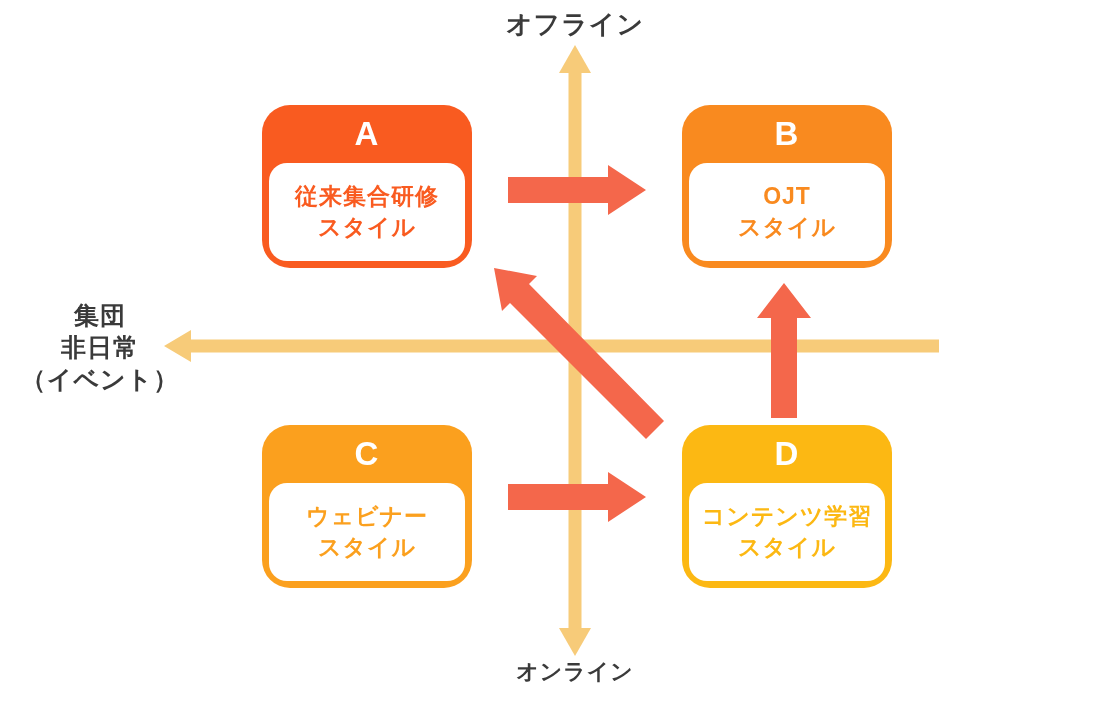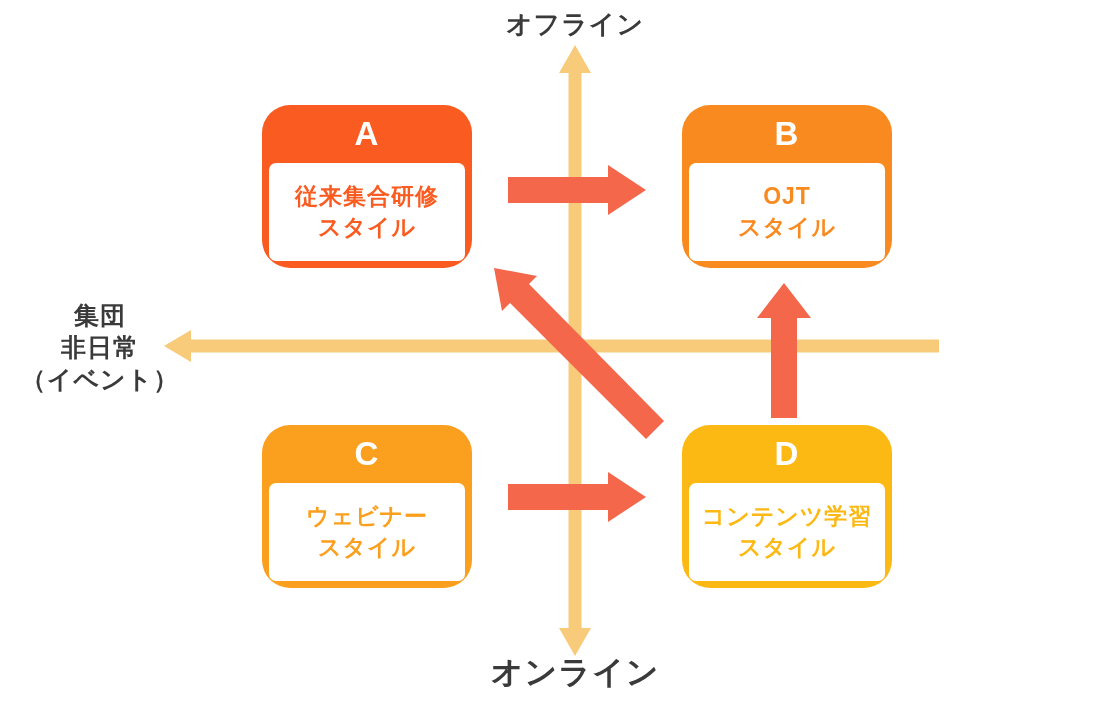--- a/index.html
+++ b/index.html
@@ -41,21 +41,21 @@
     align-items: center;
     justify-content: center;
     color: #ffffff;
     font-size: 33px;
     font-weight: bold;
     letter-spacing: 1px;
   }
   .card-body {
     flex: 1;
     background: #ffffff;
-    border-radius: 7px;
+    border-radius: 18px;
     display: flex;
     flex-direction: column;
     align-items: center;
     justify-content: center;
     font-weight: bold;
     font-size: 23px;
     line-height: 31px;
     text-align: center;
     letter-spacing: 1px;
   }
@@ -80,21 +80,21 @@
     </g>
 
     <path d="M508,177 L608,177 L608,165 L646,190 L608,215 L608,203 L508,203 Z" fill="#F4674B"></path>
     <path d="M508,484 L608,484 L608,472 L646,497 L608,522 L608,510 L508,510 Z" fill="#F4674B"></path>
     <path d="M771,418 L771,318 L757,318 L784,283 L811,318 L797,318 L797,418 Z" fill="#F4674B"></path>
     <path d="M664,421 L529,284 L537,276 L494,268 L502,311 L510,303 L646,439 Z" fill="#F4674B"></path>
   </svg>
 
   <div class="axis-label" style="left: 475px; top: 8px; width: 200px; font-size: 26px; color: rgb(58, 58, 58);">オフライン</div>
 
-  <div class="axis-label" style="left: 475px; top: 656px; width: 200px; font-size: 32px; color: rgb(58, 58, 58);">オンライン</div>
+  <div class="axis-label" style="left: 475px; top: 656px; width: 200px; font-size: 22px; color: rgb(58, 58, 58);">オンライン</div>
 
   <div class="axis-label" style="left: 10px; top: 299px; width: 180px; color: rgb(58, 58, 58);">
     <div>集団</div>
     <div>非日常</div>
     <div>（イベント）</div>
   </div>
 
   <div class="axis-label" style="left: 984px; top: 320px; width: 120px; color: rgb(58, 58, 58);">
     <div>日常</div>
   </div>

